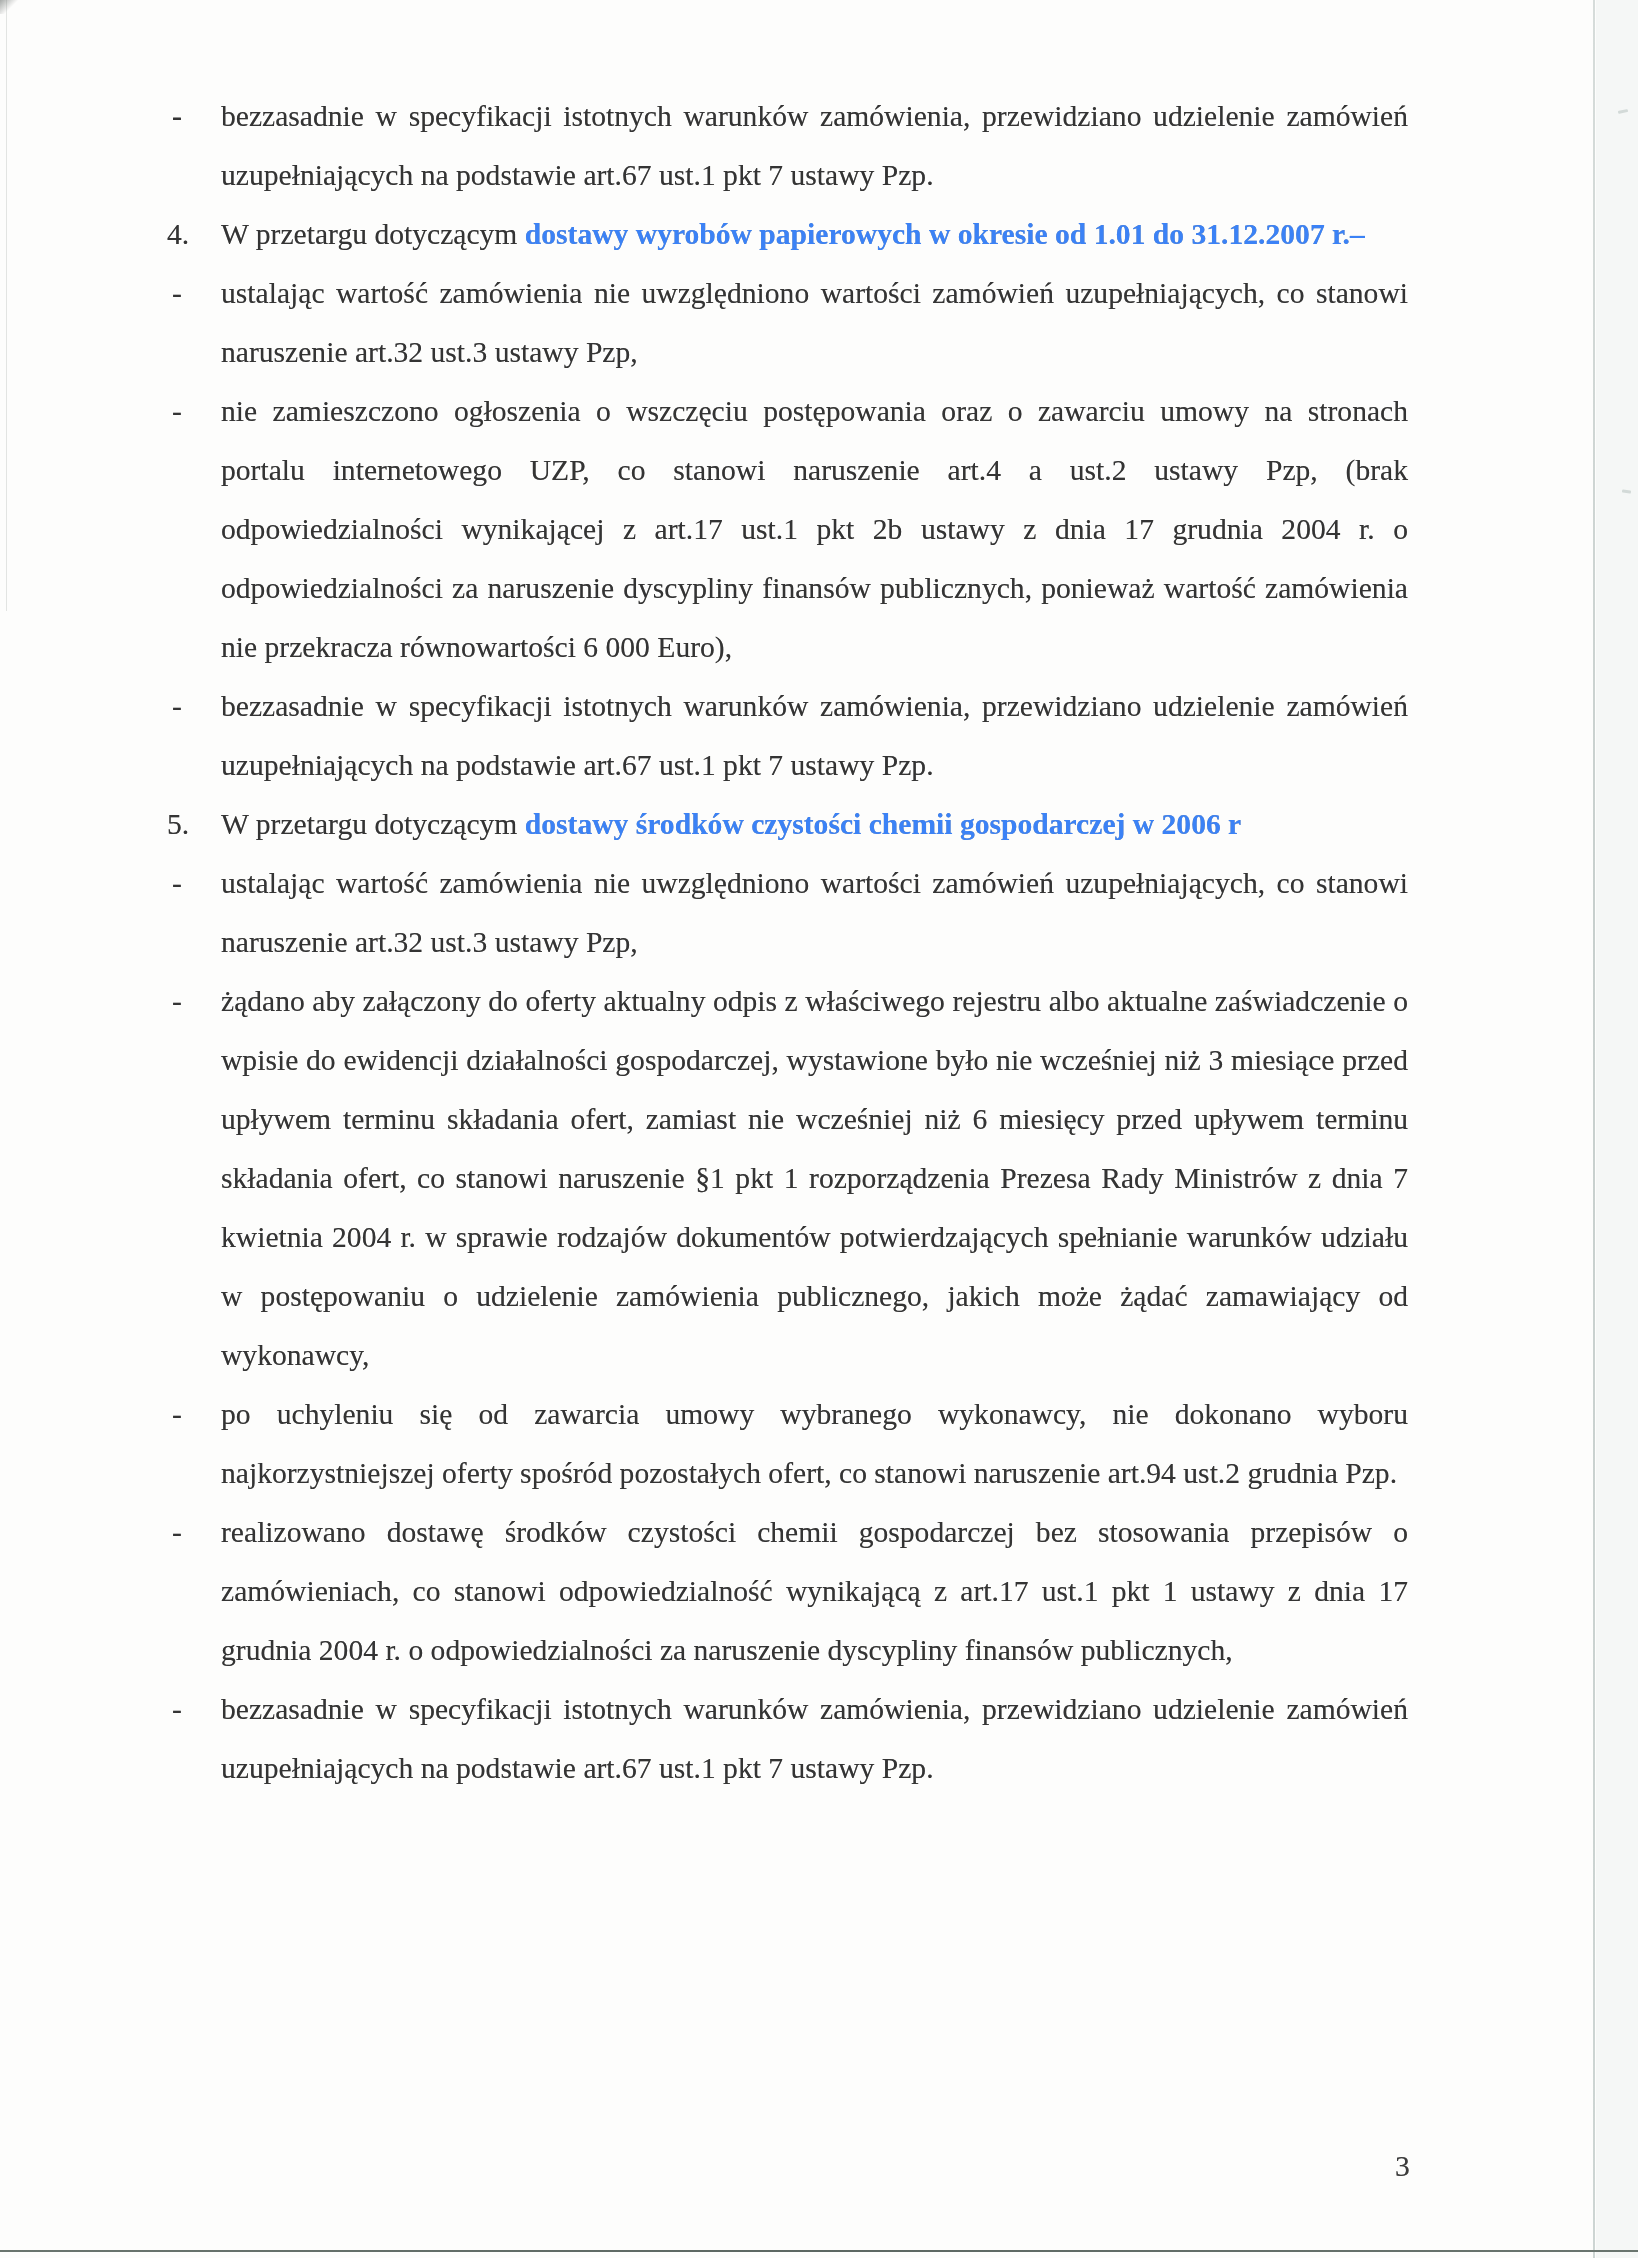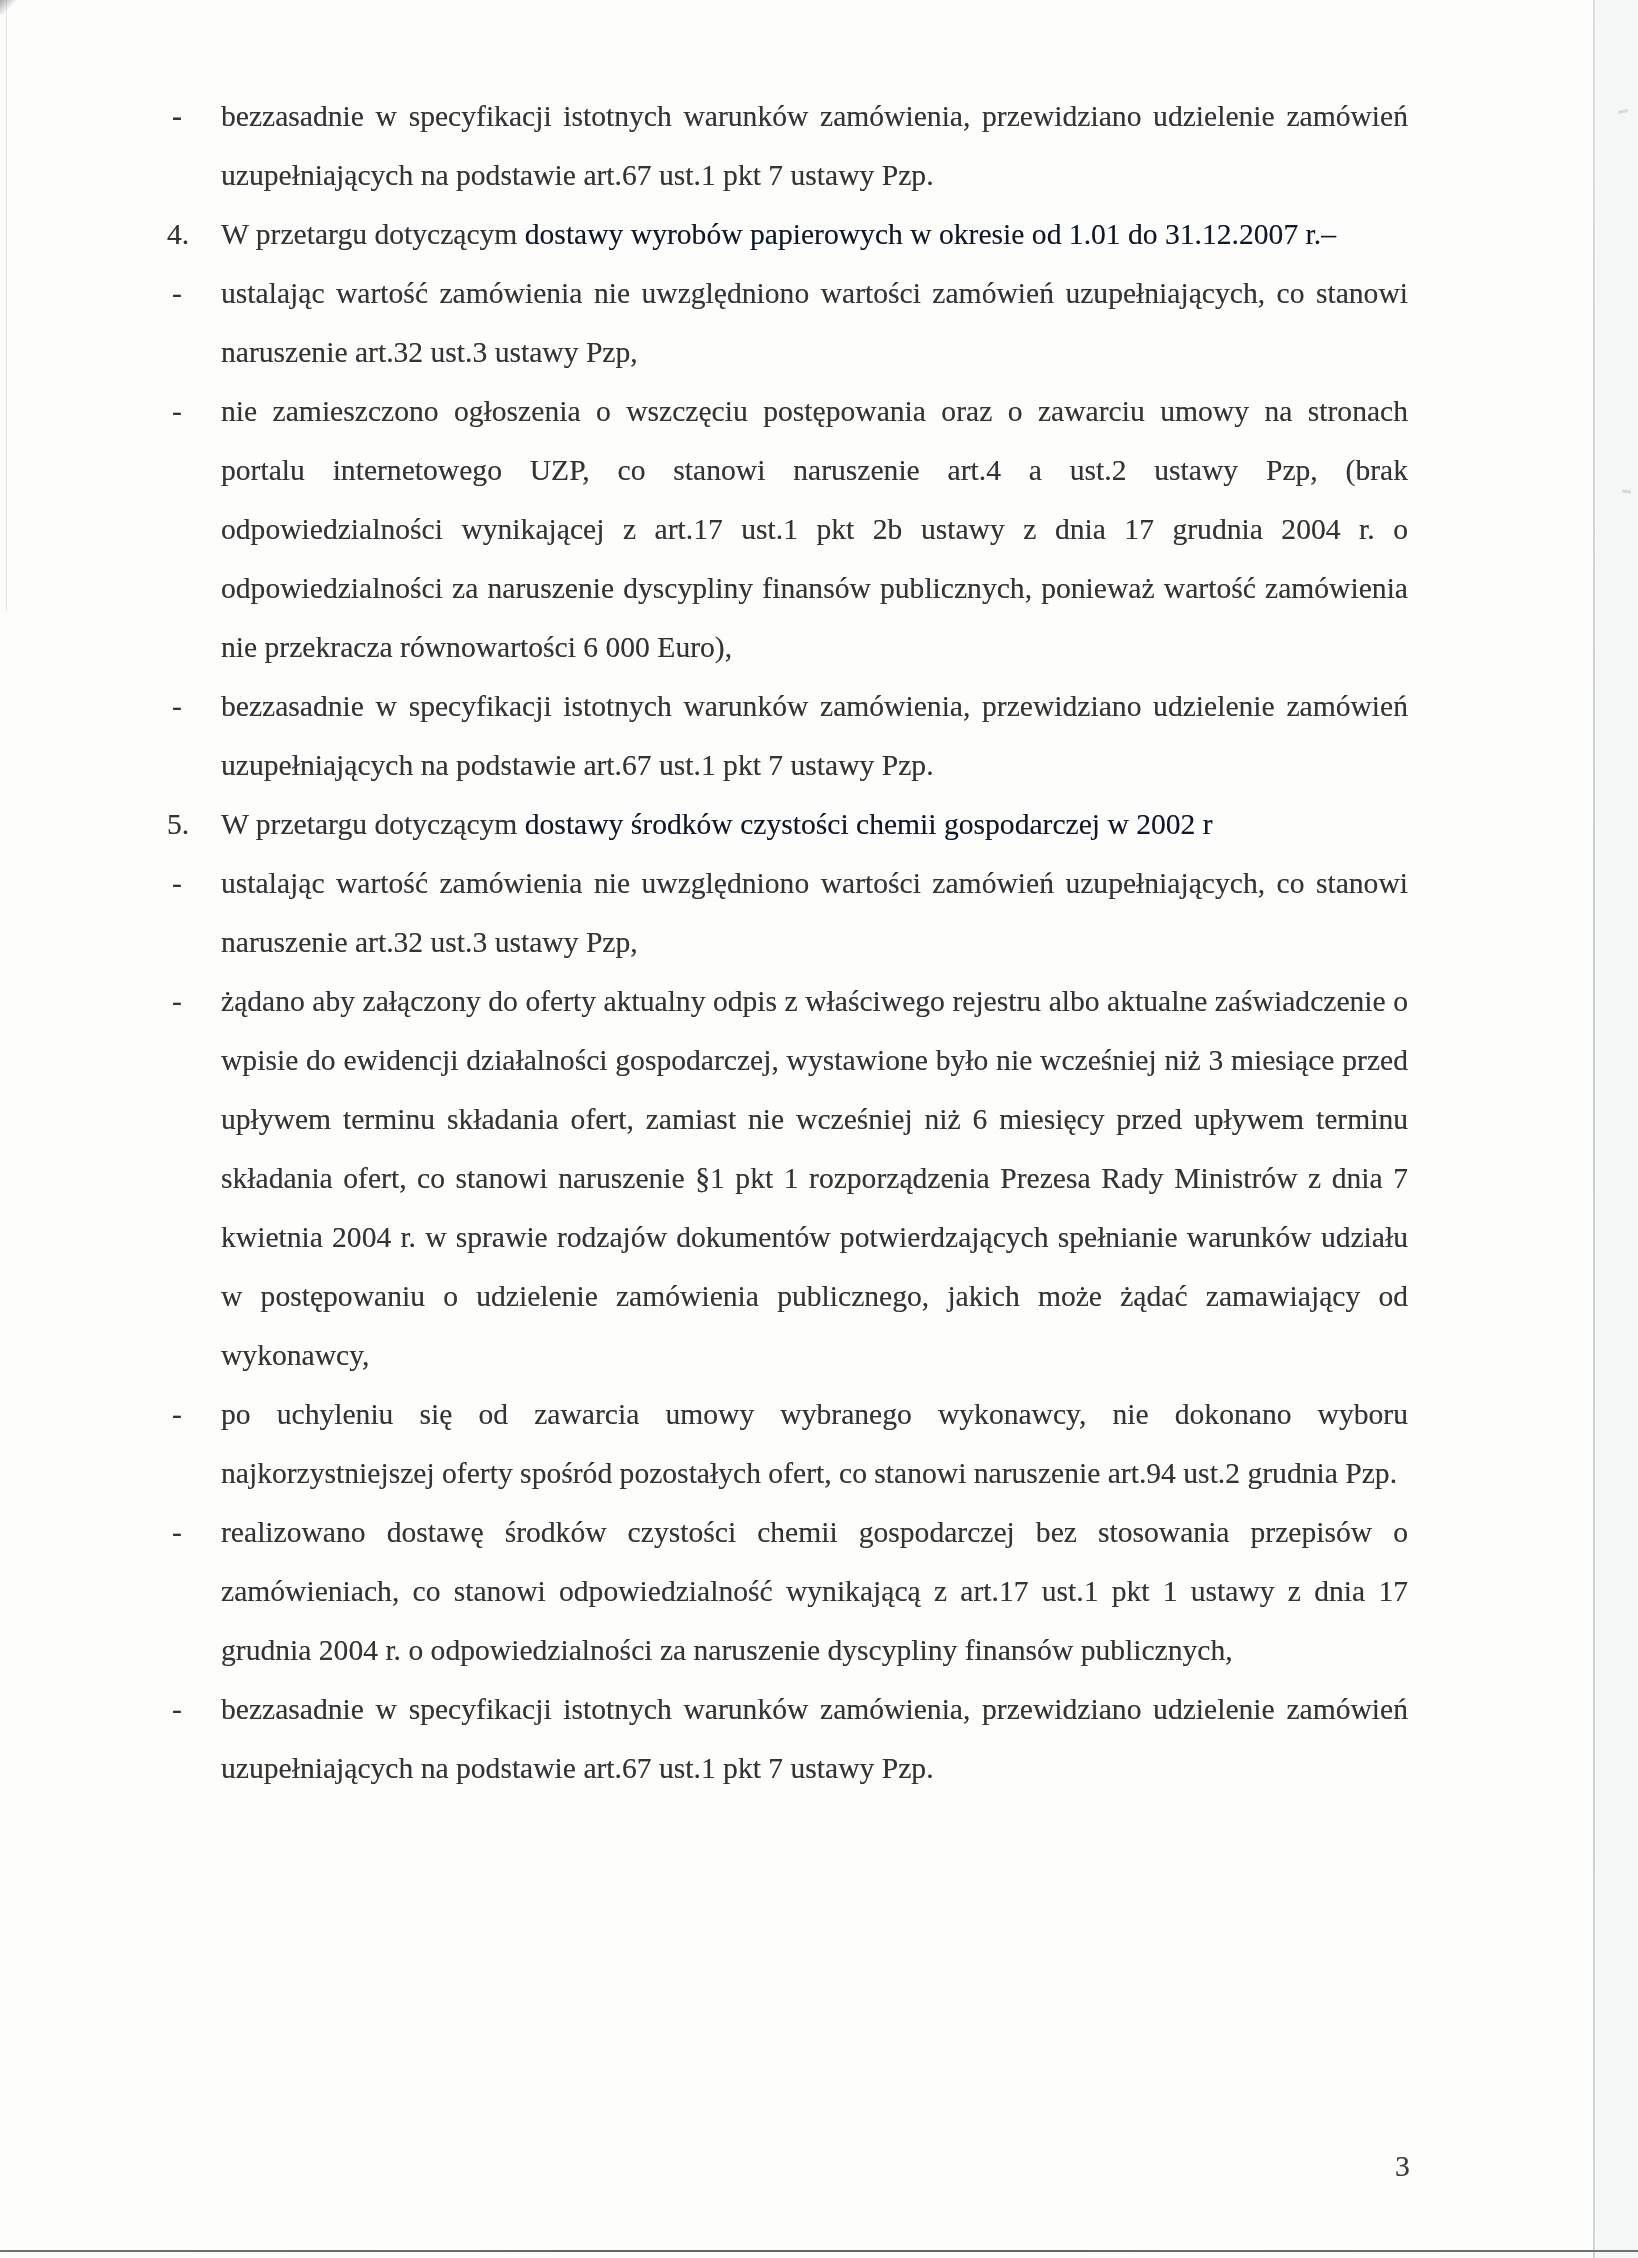--- a/index.html
+++ b/index.html
@@ -20,21 +20,21 @@
     font-size:29.6px;
     line-height:59px;
     text-align:justify;
     hyphens:none;
     -webkit-hyphens:none;
     text-shadow:0 0 0.5px rgba(70,70,70,.55);
   }
   .doc-item{position:relative;padding-left:54px;}
   .doc-item .marker{position:absolute;left:4.9px;top:0;}
   .doc-item .marker.num{left:0;}
-  .item-text strong{font-weight:normal;color:#0f172a;}
+  .item-text strong{font-weight:bold;color:#3b82f6;}
   
   .page-number{
     position:absolute;left:1395px;top:2149px;
     font-size:29.6px;line-height:35px;color:#3c3c3c;
     text-shadow:0 0 0.5px rgba(70,70,70,.5);
   }
   
   .edge-strip-right{position:absolute;left:1596px;top:0;width:42px;height:100%;background:#f5f7f6;}
   .edge-line-right{position:absolute;left:1593px;top:0;width:2px;height:100%;
     background:linear-gradient(to bottom,#d6dcda,#c7cfcd 40%,#cdd5d3);}
@@ -78,21 +78,21 @@
       <span class="item-text">nie zamieszczono ogłoszenia o wszczęciu postępowania oraz o zawarciu umowy na stronach portalu internetowego UZP, co stanowi naruszenie art.4 a ust.2 ustawy Pzp, (brak odpowiedzialności wynikającej z art.17 ust.1 pkt 2b ustawy z dnia 17 grudnia 2004 r. o odpowiedzialności za naruszenie dyscypliny finansów publicznych, ponieważ wartość zamówienia nie przekracza równowartości 6 000 Euro),</span>
     </div>
 
     <div class="doc-item">
       <span class="marker">-</span>
       <span class="item-text">bezzasadnie w specyfikacji istotnych warunków zamówienia, przewidziano udzielenie zamówień uzupełniających na podstawie art.67 ust.1 pkt 7 ustawy Pzp.</span>
     </div>
 
     <div class="doc-item">
       <span class="marker num">5.</span>
-      <span class="item-text"><span>W przetargu dotyczącym </span><strong>dostawy środków czystości chemii gospodarczej w 2002 r</strong></span>
+      <span class="item-text"><span>W przetargu dotyczącym </span><strong>dostawy środków czystości chemii gospodarczej w 2006 r</strong></span>
     </div>
 
     <div class="doc-item">
       <span class="marker">-</span>
       <span class="item-text">ustalając wartość zamówienia nie uwzględniono wartości zamówień uzupełniających, co stanowi naruszenie art.32 ust.3 ustawy Pzp,</span>
     </div>
 
     <div class="doc-item">
       <span class="marker">-</span>
       <span class="item-text">żądano aby załączony do oferty aktualny odpis z właściwego rejestru albo aktualne zaświadczenie o wpisie do ewidencji działalności gospodarczej, wystawione było nie wcześniej niż 3 miesiące przed upływem terminu składania ofert, zamiast nie wcześniej niż 6 miesięcy przed upływem terminu składania ofert, co stanowi naruszenie §1 pkt 1 rozporządzenia Prezesa Rady Ministrów z dnia 7 kwietnia 2004 r. w sprawie rodzajów dokumentów potwierdzających spełnianie warunków udziału w postępowaniu o udzielenie zamówienia publicznego, jakich może żądać zamawiający od wykonawcy,</span>

